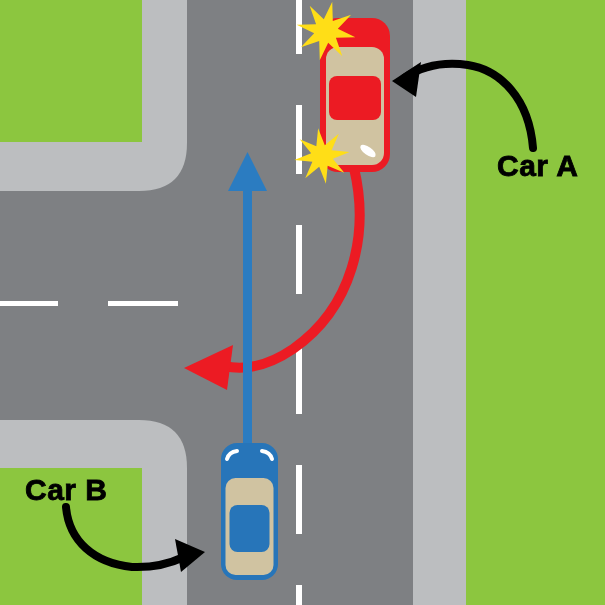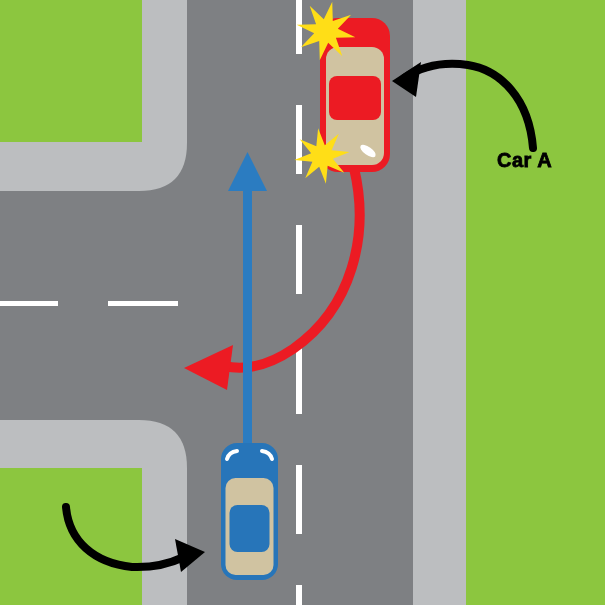--- a/index.html
+++ b/index.html
@@ -7,21 +7,21 @@
     position:relative;
     width:605px;height:605px;
     overflow:hidden;
     background:var(--road,#7E8083);
     font-family:"Liberation Sans",sans-serif;
   }
   .scene-svg{position:absolute;left:0;top:0;width:605px;height:605px;display:block;}
   .label{
     position:absolute;
     font-weight:bold;
-    font-size:20px;
+    font-size:30px;
     letter-spacing:0.5px;
     color:var(--annotation,#000);
     white-space:nowrap;
     -webkit-text-stroke:0.8px var(--annotation,#000);
   }
   .label-car-a{left:497px;top:149px;}
   .label-car-b{left:25px;top:473px;}
 </style>
 </head>
 <body>
@@ -77,14 +77,15 @@
       <path d="M 533 148 C 529 98 500 70 468 65 C 440 61 419 68 404 78" fill="none" stroke="var(--annotation)" stroke-width="8" stroke-linecap="round"></path>
       <polygon points="392,81 421,62 416,97" fill="var(--annotation)"></polygon>
     </g>
     <g>
       <path d="M 66 507 C 69 541 94 563 132 567 C 155 568 171 563 184 557" fill="none" stroke="var(--annotation)" stroke-width="8" stroke-linecap="round"></path>
       <polygon points="205,552 175,539 181,572" fill="var(--annotation)"></polygon>
     </g>
   </svg>
 
   <div class="label label-car-a">Car A</div>
+  <div class="label label-car-b">Car B</div>
 
 </div>
 
 </body></html>

